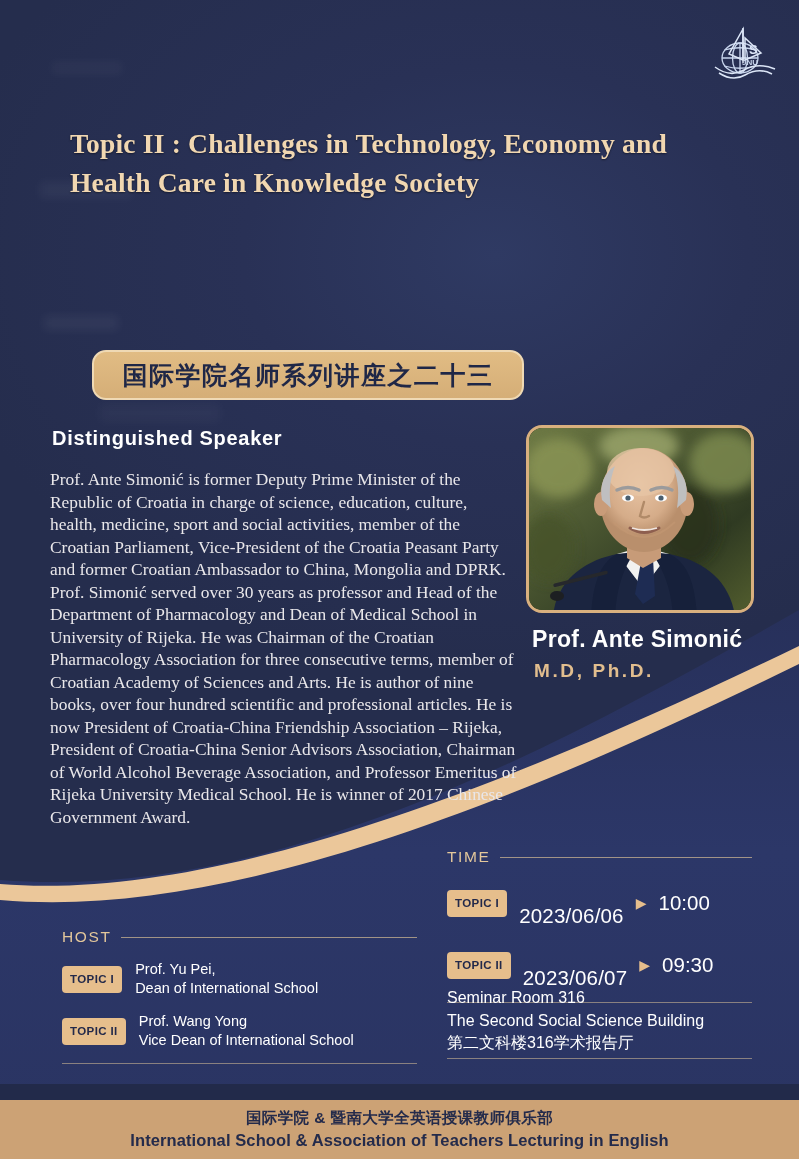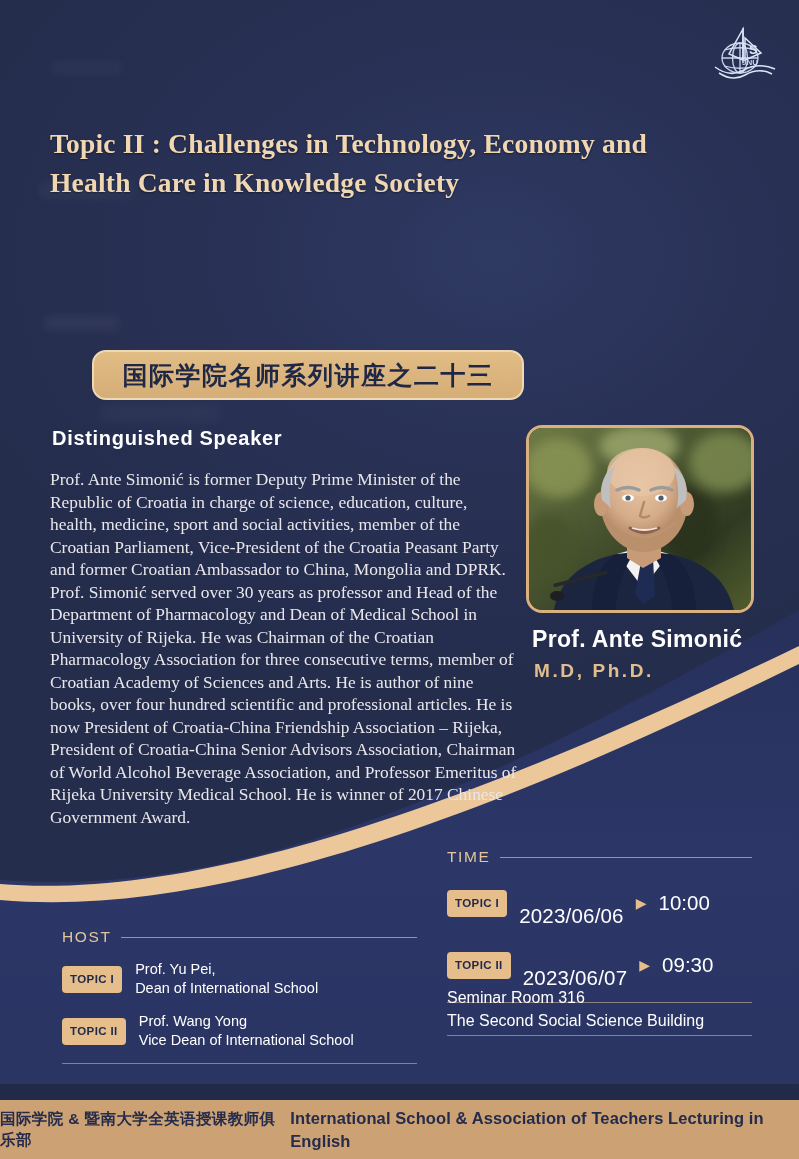--- a/index.html
+++ b/index.html
@@ -53,21 +53,21 @@
   .titles{
     position:absolute;left:50px;top:96px;width:680px;
     font-family:"Liberation Serif", serif;
     color:#F1D7B1;
     font-weight:bold;
     font-size:27.5px;
     line-height:1.42;
     letter-spacing:.2px;
     text-shadow:0 1px 2px rgba(0,0,0,.45);
   }
-  .title-2{margin-top:28px;}
+  .title-2{margin-top:28px;margin-left:20px;}
   
   .cn-banner{
     position:absolute;left:54px;top:350px;
     width:432px;height:50px;
     background:linear-gradient(180deg,#E1BC84 0%, #D5AE77 100%);
     border:2px solid #EFD9B4;
     border-radius:14px;
     display:flex;align-items:center;justify-content:center;
     color:#1F2747;
     font-size:25px;font-weight:bold;
@@ -137,21 +137,21 @@
   .h-text{color:#FFFFFF;font-size:14.5px;line-height:1.32;}
   .host-underline{height:1px;background:#C9B492;opacity:.6;margin-top:-2px;}
 
   
   .foot-strip{
     position:absolute;left:0;right:0;top:1084px;height:16px;background:#222A4A;
   }
   .footer{
     position:absolute;left:0;right:0;top:1100px;height:59px;
     background:#CCA275;
-    display:flex;align-items:center;justify-content:center;
+    display:flex;flex-direction:column;align-items:center;justify-content:center;
     color:#242B4B;
   }
   .foot-cn{font-size:15.5px;font-weight:bold;letter-spacing:.4px;line-height:1.35;}
   .foot-en{font-size:16.5px;font-weight:bold;letter-spacing:.1px;line-height:1.35;}
 </style>
 </head>
 <body>
 
 <div class="poster">
 
@@ -293,20 +293,21 @@
         <span class="t-time">09:30</span>
       </div>
     </div>
     <div class="time-underline"></div>
   </div>
 
   <div class="venue-block">
     <div class="venue-lines">
       <div>Seminar Room 316</div>
       <div>The Second Social Science Building</div>
+      <div>第二文科楼316学术报告厅</div>
     </div>
     <div class="venue-underline"></div>
   </div>
 
   <div class="host-block">
     <div class="sec-head">
       <span>HOST</span>
       <span class="rule"></span>
     </div>
     <div class="host-rows">

